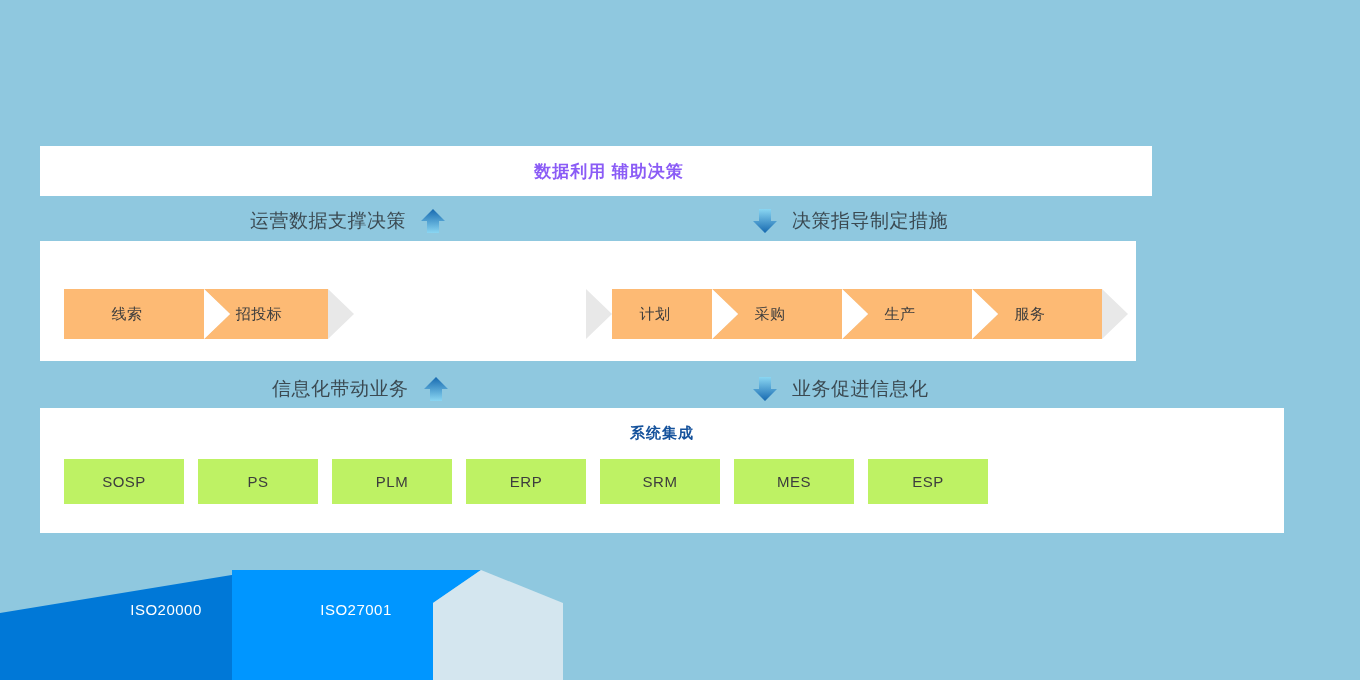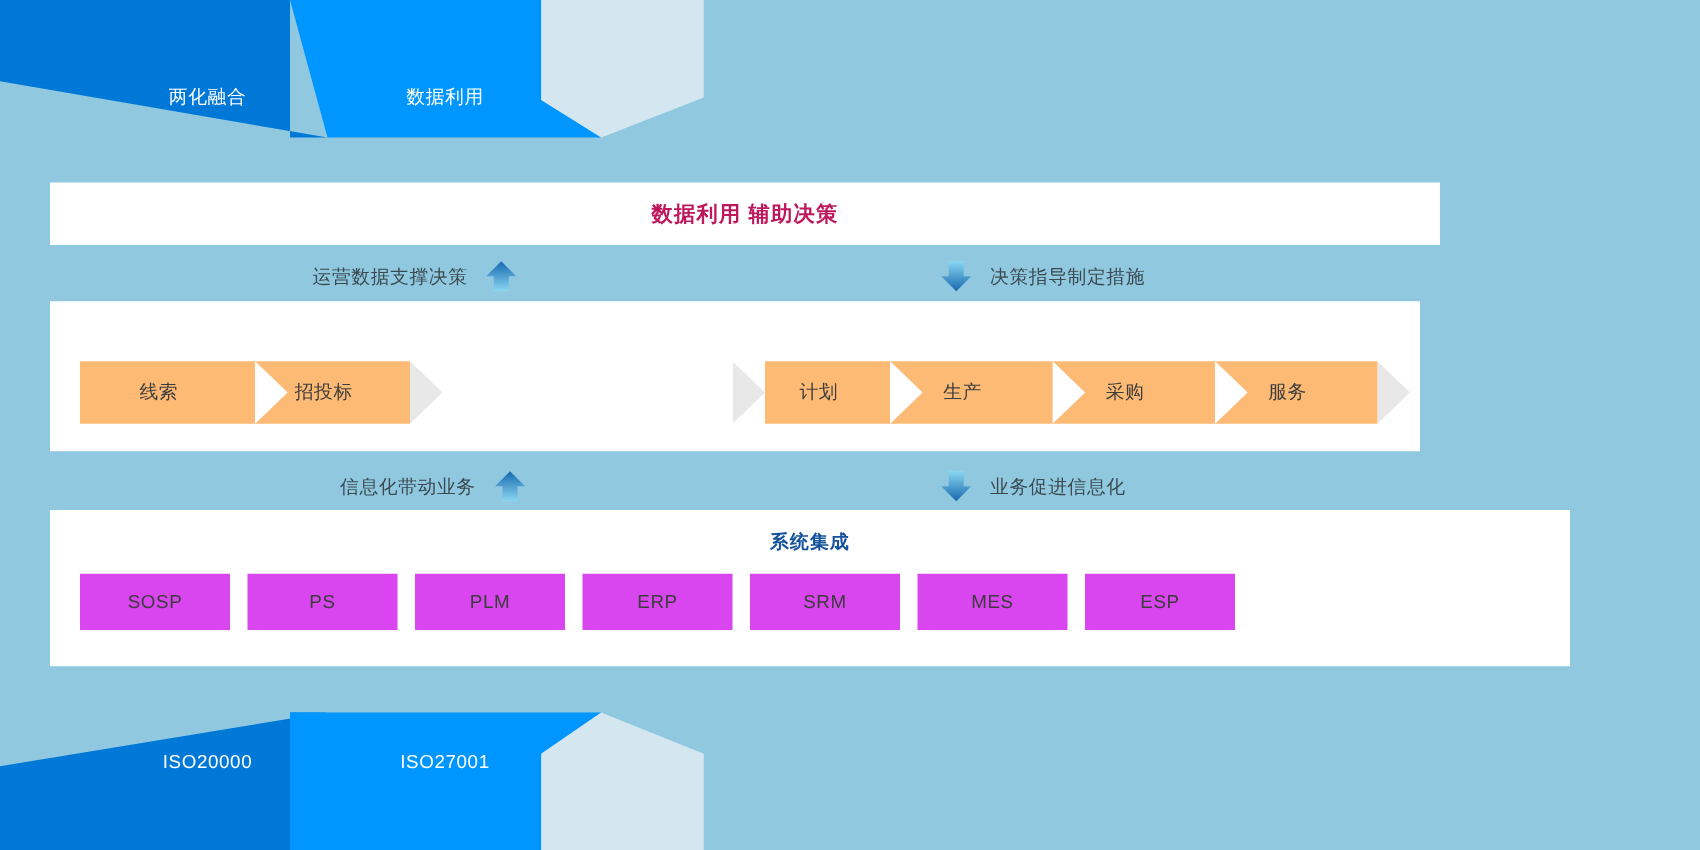--- a/index.html
+++ b/index.html
@@ -68,32 +68,34 @@
   }
   .panel-biz {
     top: 241px;
     width: 1096px;
     height: 120px;
   }
   .panel-sys {
     top: 408px;
     width: 1216px;
     height: 125px;
+    padding-left: 28px;
   }
 
   .panel-title-center {
     position: absolute;
     left: 0;
     top: 14px;
     width: 100%;
     text-align: center;
     font-size: 17px;
     font-weight: bold;
-    color: #be185d;
+    color: #8b5cf6;
     letter-spacing: 1px;
+    padding-left: 13px;
   }
   .panel-title-inner {
     position: absolute;
     top: 14px;
     width: 100%;
     left: 0;
     text-align: center;
     font-size: 15px;
     font-weight: bold;
     color: #15529c;
@@ -115,21 +117,21 @@
     position: absolute;
     display: flex;
     align-items: center;
     gap: 14px;
     height: 40px;
   }
   .conn-left  { left: 250px; }
   .conn-right { left: 752px; }
 
   .conn-text {
-    font-size: 15px;
+    font-size: 19px;
     color: #3b4a52;
     white-space: nowrap;
     letter-spacing: 0.5px;
   }
 
   .arrow-ico {
     width: 26px;
     height: 28px;
     display: block;
     flex: 0 0 26px;
@@ -202,42 +204,33 @@
   .sys-row {
     position: absolute;
     left: 24px;
     top: 51px;
     display: flex;
     gap: 14px;
   }
   .sys-box {
     width: 120px;
     height: 45px;
-    background: #d946ef;
+    background: #bef264;
     line-height: 45px;
     text-align: center;
     font-size: 15px;
     color: #3d3d3d;
     letter-spacing: 0.5px;
   }
 </style>
 </head>
 <body>
 
 <div class="stage">
 
-  <div class="banner banner-top">
-    <svg viewBox="0 0 1360 115" preserveAspectRatio="none">
-      <polygon points="0,0 232,0 232,110 262,110 0,65" fill="#0078d7"></polygon>
-      <polygon points="232,0 433,0 433,80 481,110 262,110" fill="#0096ff"></polygon>
-      <polygon points="433,0 563,0 563,78 481,110 433,80" fill="#d4e6ef"></polygon>
-    </svg>
-    <div class="banner-label lbl-a">两化融合</div>
-    <div class="banner-label lbl-b">数据利用</div>
-  </div>
 
   <div class="panel panel-head">
     <div class="panel-title-center">数据利用 辅助决策</div>
   </div>
 
   <div class="connector connector-1">
     <div class="conn-item conn-left">
       <span class="conn-text">运营数据支撑决策</span>
       <svg class="arrow-ico" viewBox="0 0 26 28">
         <defs>
@@ -273,24 +266,24 @@
         <span class="chev-txt">招投标</span>
       </div>
     </div>
 
     <div class="chev-row chev-row-right">
       <div class="chev lead"></div>
       <div class="chev first" style="width:100px">
         <span class="chev-txt">计划</span>
       </div>
       <div class="chev" style="width:130px">
+        <span class="chev-txt">采购</span>
+      </div>
+      <div class="chev" style="width:130px">
         <span class="chev-txt">生产</span>
-      </div>
-      <div class="chev" style="width:130px">
-        <span class="chev-txt">采购</span>
       </div>
       <div class="chev" style="width:130px">
         <span class="chev-txt">服务</span>
       </div>
     </div>
   </div>
 
   <div class="connector connector-2">
     <div class="conn-item conn-left" style="left:272px">
       <span class="conn-text">信息化带动业务</span>

